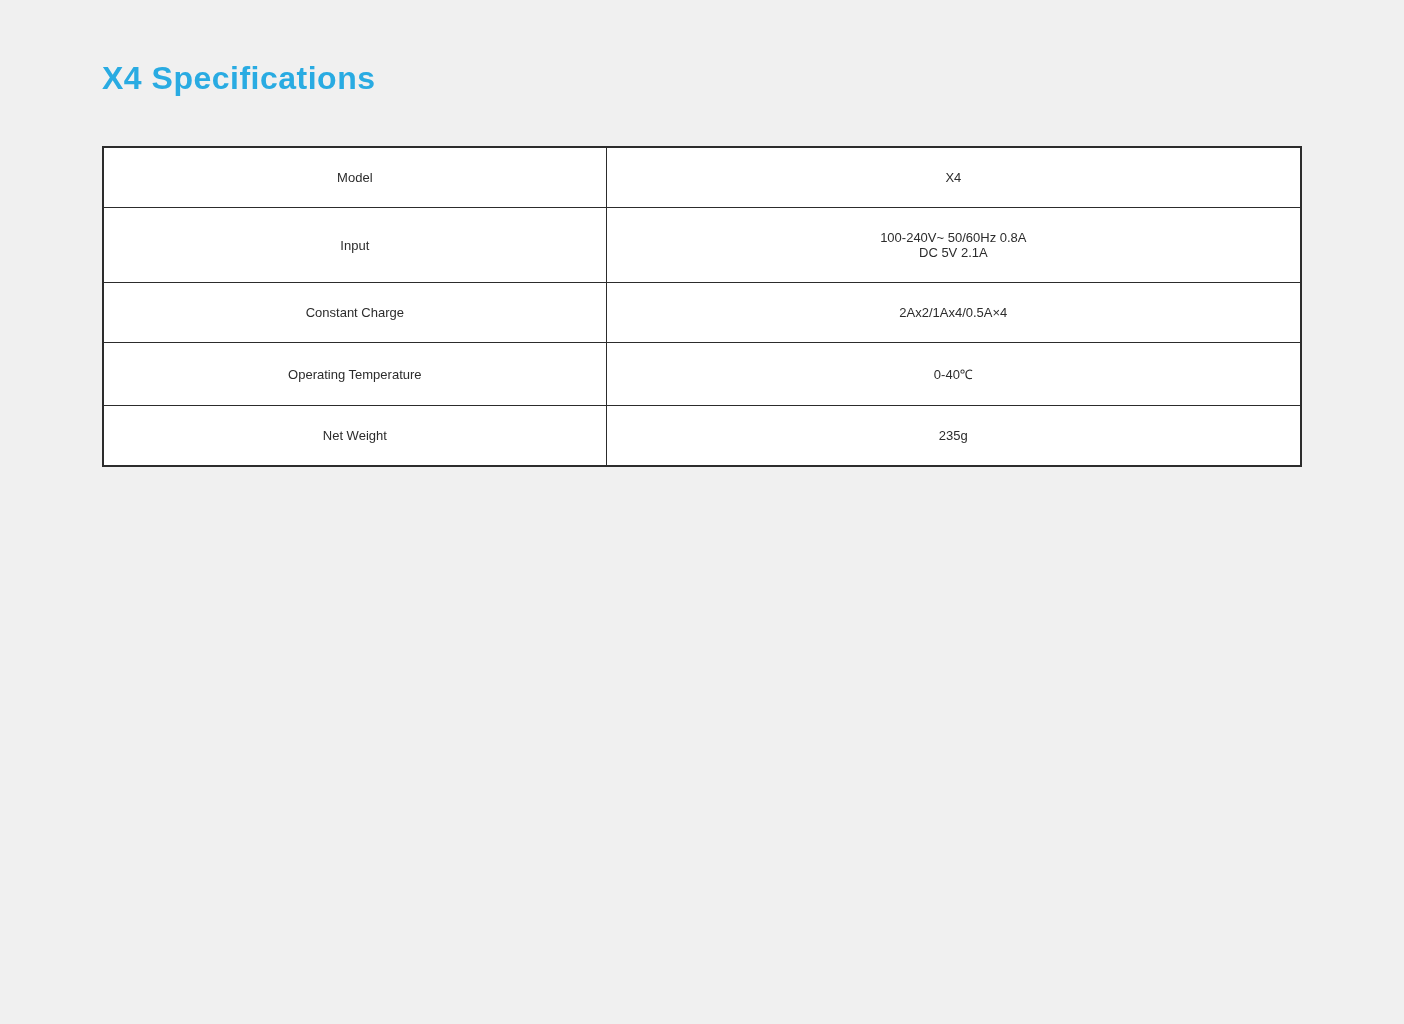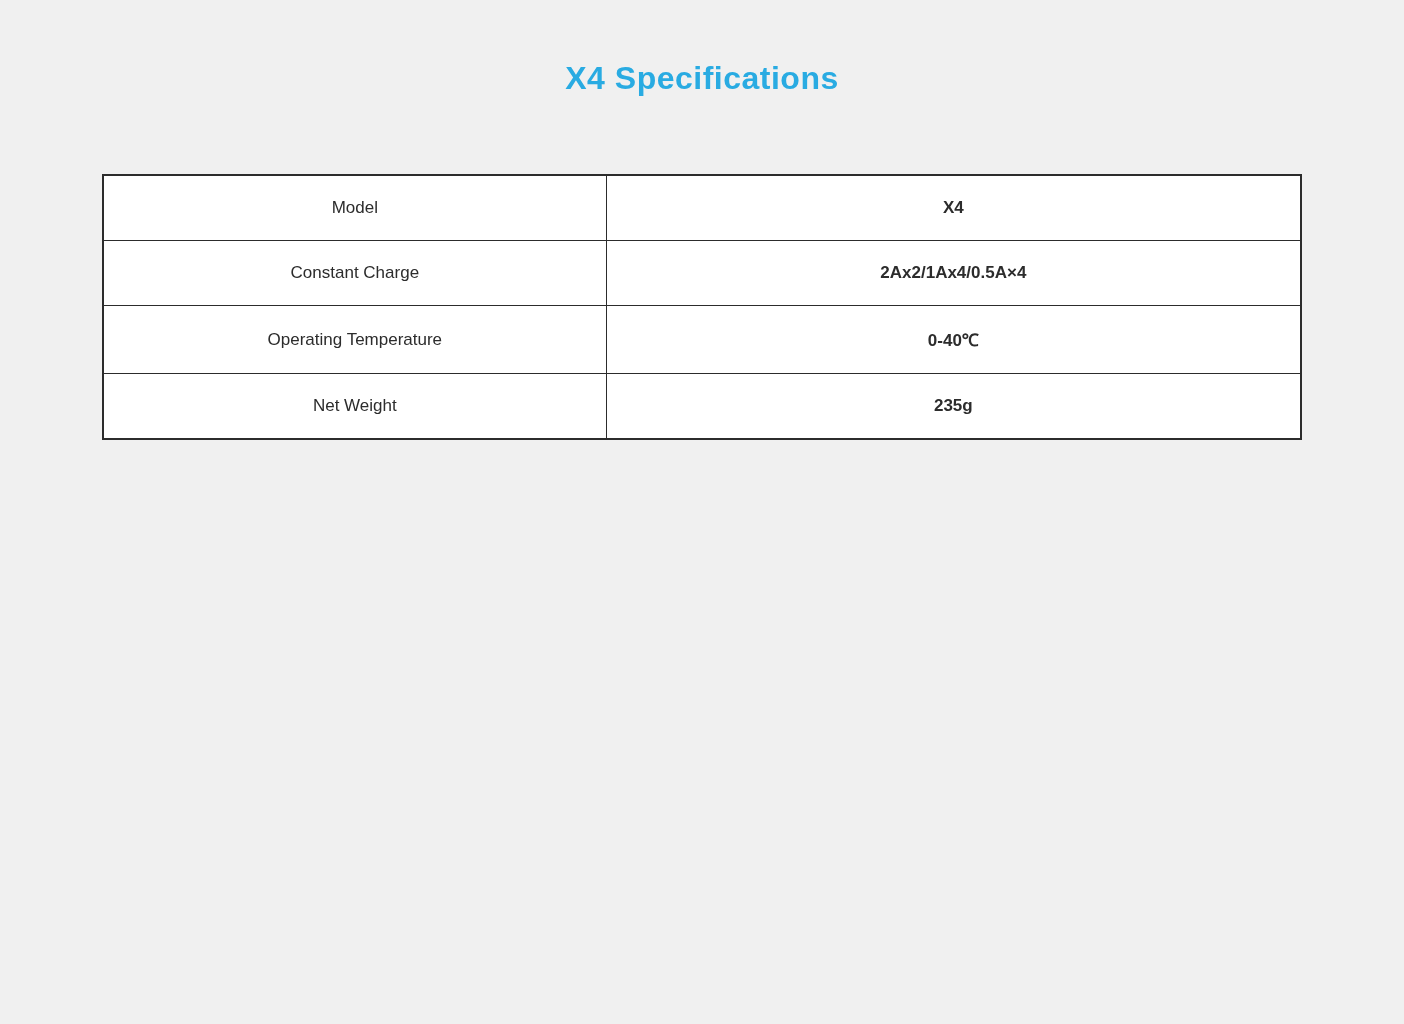--- a/index.html
+++ b/index.html
@@ -17,72 +17,76 @@
       min-height: 1024px;
       padding: 60px 40px;
     }
 
     .page-container {
       width: 1200px;
       max-width: 100%;
     }
 
     .page-title {
-      text-align: center;
+      text-align: left;
       font-size: 32px;
       font-weight: 700;
       color: #29abe2;
-      margin-bottom: 77px;
+      margin-bottom: 49px;
       letter-spacing: 0.5px;
     }
 
     .specs-table {
       width: 100%;
       border-collapse: collapse;
       background-color: #ffffff;
       border: 2px solid #2c2c2c;
     }
 
     .specs-table tr {
       border-bottom: 1px solid #2c2c2c;
     }
 
     .specs-table tr:last-child {
       border-bottom: none;
     }
 
     .specs-table td {
       padding: 22px 30px;
-      font-size: 17px;
+      font-size: 13px;
       color: #2c2c2c;
       vertical-align: middle;
     }
 
     .specs-table td:first-child {
       width: 42%;
       text-align: center;
       border-right: 1px solid #2c2c2c;
       font-weight: 400;
     }
 
     .specs-table td:last-child {
       text-align: center;
-      font-weight: 700;
+      font-weight: 400;
     }
   </style>
 </head>
 <body>
 
 <div class="page-container">
   <h1 class="page-title">X4 Specifications</h1>
   <table class="specs-table">
     <tbody id="specs-tbody">
     <tr>
           <td>Model</td>
           <td>X4</td>
+        </tr>
+        <tr>
+          <td>Input</td>
+          <td>100-240V~ 50/60Hz 0.8A<br>DC 5V 2.1A</td>
         </tr>
         <tr>
           <td>Constant Charge</td>
           <td>2Ax2/1Ax4/0.5A×4</td>
         </tr>
         <tr>
           <td>Operating Temperature</td>
           <td>0-40℃</td>
         </tr>
         <tr>

